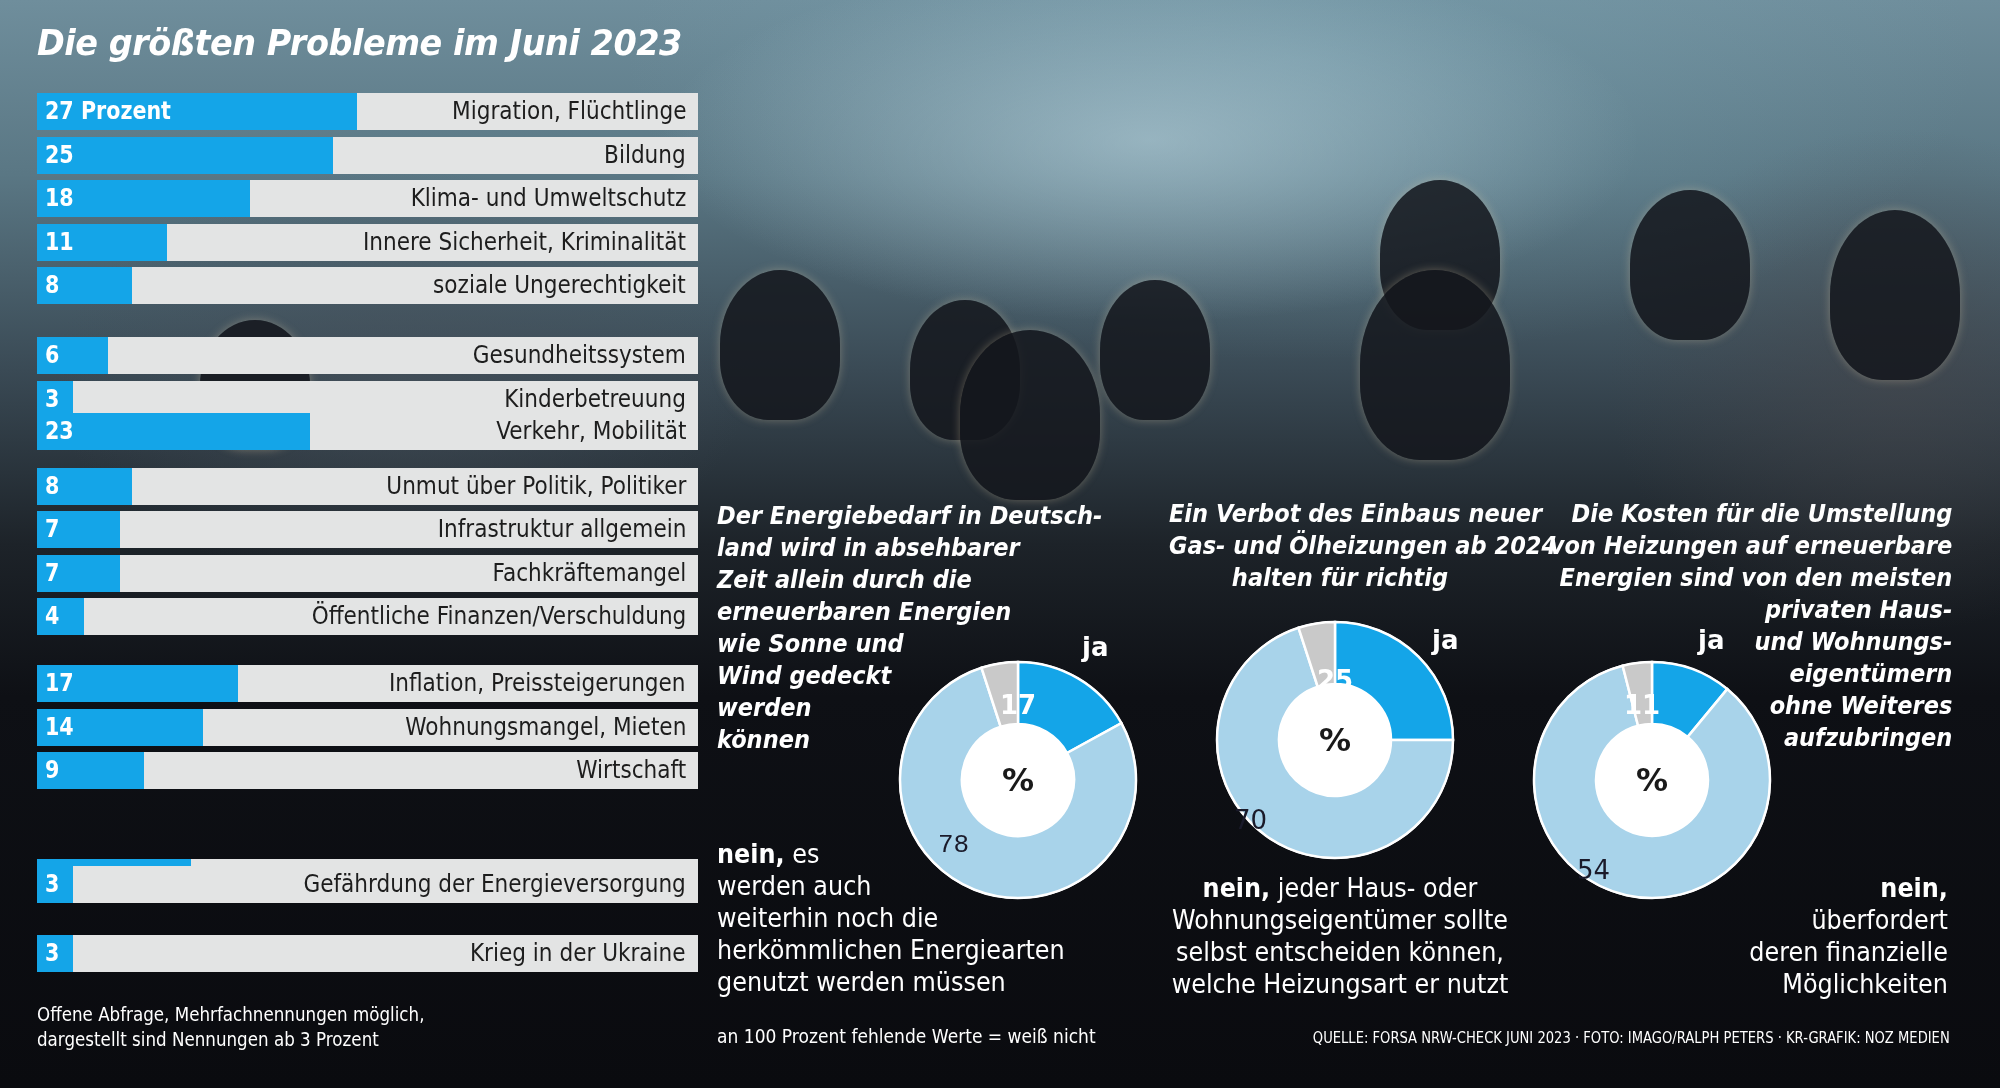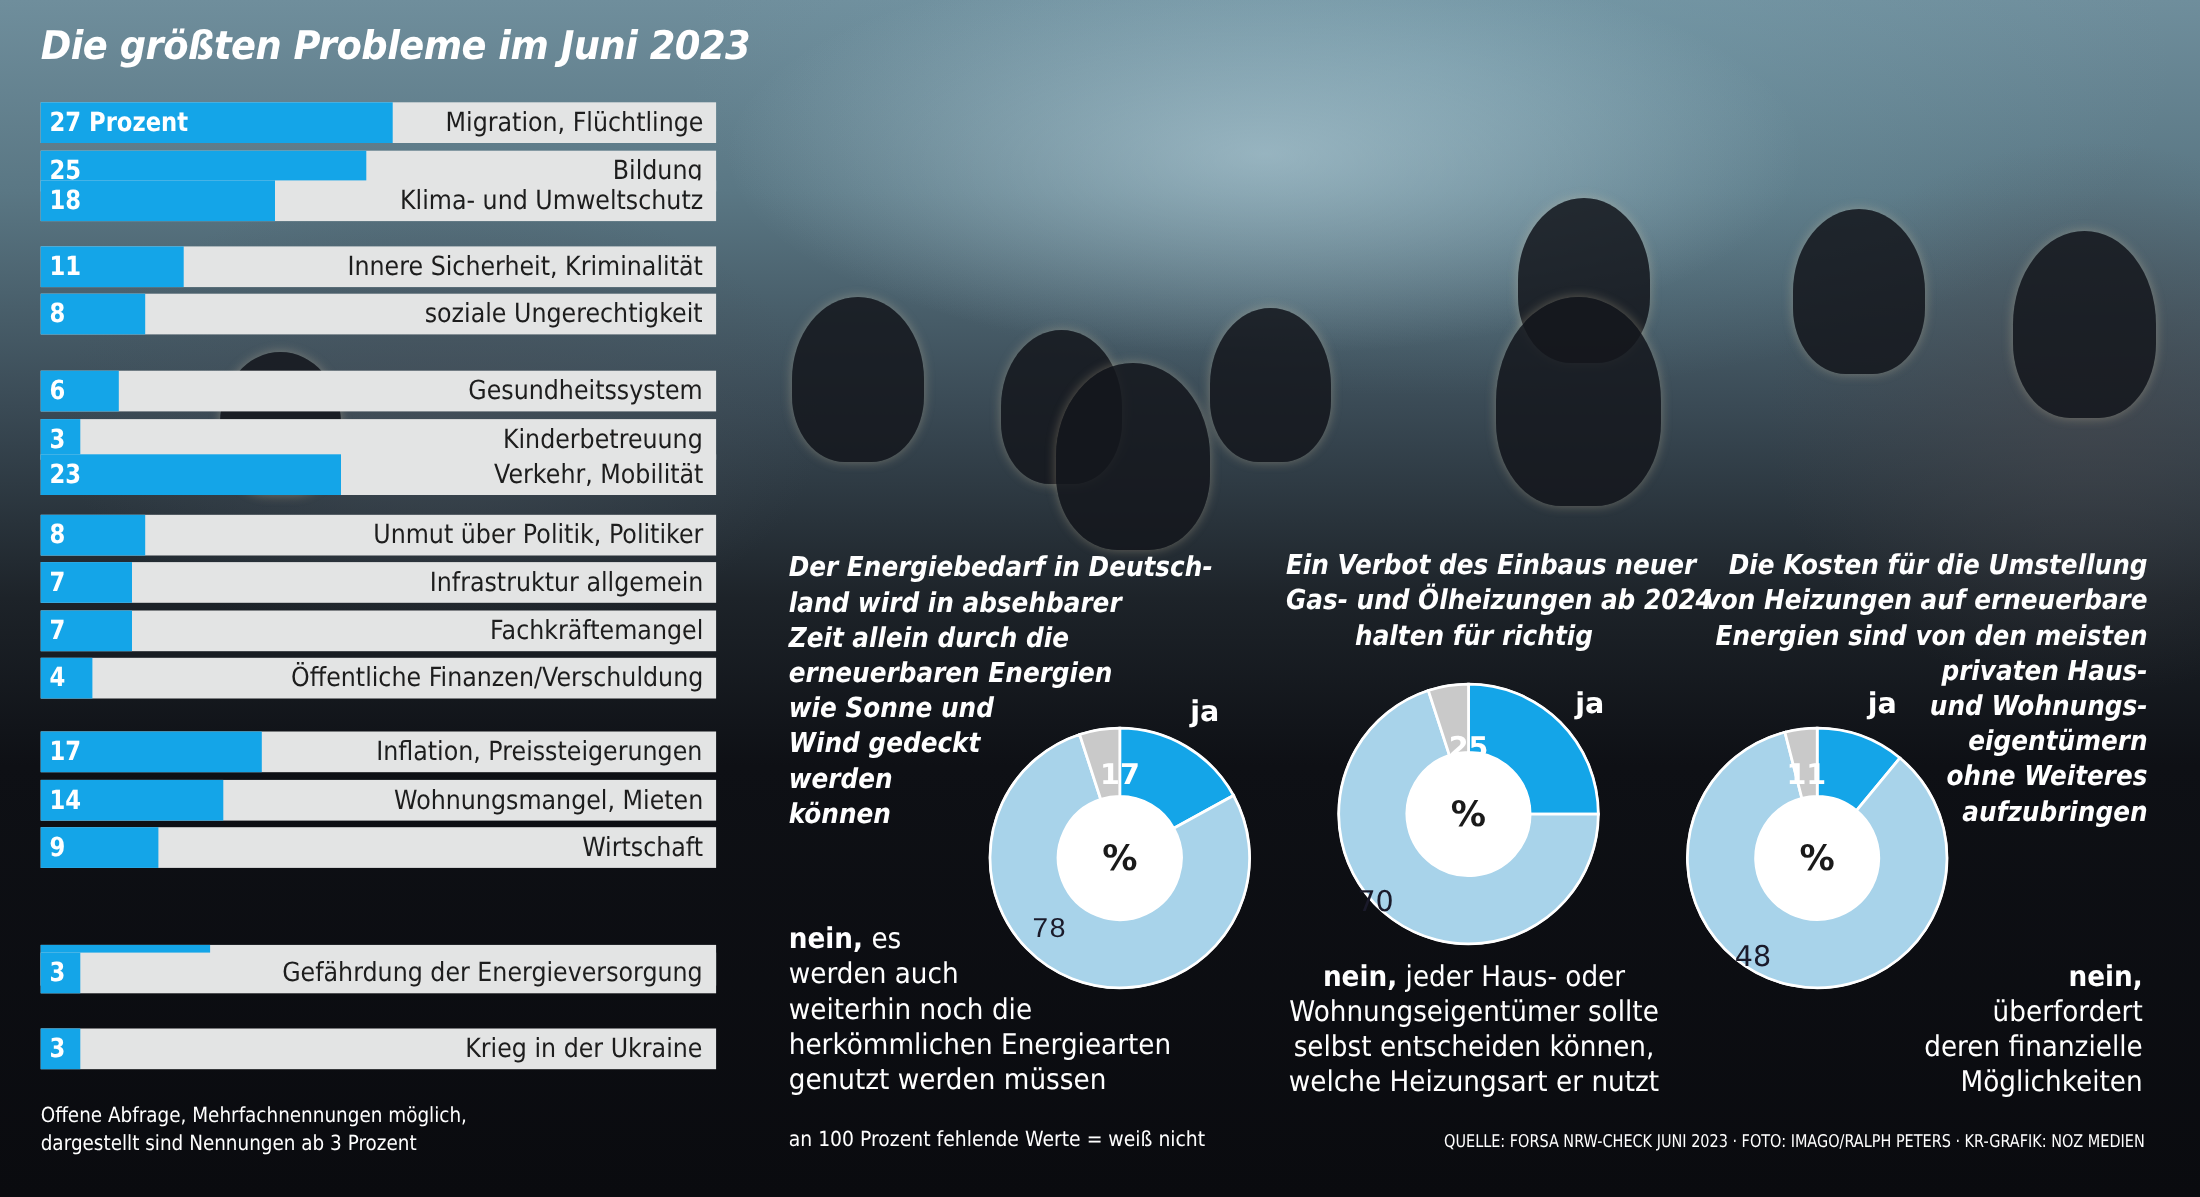--- a/index.html
+++ b/index.html
@@ -23,20 +23,21 @@
   .title {
     position:absolute; left:37px; top:22px;
     font-family:"DejaVu Sans", sans-serif; font-weight:bold; font-style:italic;
     font-size:36px; color:#ffffff; letter-spacing:-0.5px; white-space:nowrap;
     transform:scaleX(0.93); transform-origin:left center;
   }
 
   .bar-row {
     position:absolute; left:37px; width:614px; height:37px;
     background:#e3e4e4;
+    padding-left:47px;
   }
   .bar-fill { position:absolute; left:0; top:0; height:100%; background:#14a5e8; }
   .bar-value {
     position:absolute; left:8px; top:0; line-height:37px;
     font-weight:bold; font-size:24px; color:#ffffff; white-space:nowrap;
     transform:scaleX(0.86); transform-origin:left center;
   }
   .bar-label {
     position:absolute; right:12px; top:0; line-height:37px;
     font-size:24px; color:#1d1d1d; white-space:nowrap;
@@ -106,21 +107,21 @@
     <div class="bar-row" style="top: 93px;">
       <div class="bar-fill" style="width: 320px; background: rgb(20, 165, 232);"></div>
       <span class="bar-value">27 Prozent</span>
       <span class="bar-label">Migration, Flüchtlinge</span>
     </div>
     <div class="bar-row" style="top: 137px;">
       <div class="bar-fill" style="width: 296px; background: rgb(20, 165, 232);"></div>
       <span class="bar-value">25</span>
       <span class="bar-label">Bildung</span>
     </div>
-    <div class="bar-row" style="top: 164px;">
+    <div class="bar-row" style="top: 180px;">
       <div class="bar-fill" style="width: 213px; background: rgb(20, 165, 232);"></div>
       <span class="bar-value">18</span>
       <span class="bar-label">Klima- und Umweltschutz</span>
     </div>
     <div class="bar-row" style="top: 224px;">
       <div class="bar-fill" style="width: 130px; background: rgb(20, 165, 232);"></div>
       <span class="bar-value">11</span>
       <span class="bar-label">Innere Sicherheit, Kriminalität</span>
     </div>
     <div class="bar-row" style="top: 267px;">
@@ -257,21 +258,21 @@
 <div class="pie" id="pie2" style="left:1532px;top:660px;">
     <svg viewBox="0 0 240 240">
       <circle cx="120" cy="120" r="119" fill="#ffffff"></circle>
       <path d="M120.00000000000001,2 A118,118 0 0 1 195.2160307903454,29.07943735245688 L155.69574342592662,76.85125840455581 A56,56 0 0 0 120,64 Z" fill="#14a5e8" stroke="#ffffff" stroke-width="2.5"></path>
       <path d="M195.2160307903454,29.07943735245688 A118,118 0 1 1 90.65459331454718,5.707186986821526 L106.07336631876815,65.75934297679666 A56,56 0 1 0 155.69574342592662,76.85125840455581 Z" fill="#a8d3ea" stroke="#ffffff" stroke-width="2.5"></path>
       <path d="M90.65459331454718,5.707186986821526 A118,118 0 0 1 119.99999999999997,2 L119.99999999999999,64 A56,56 0 0 0 106.07336631876815,65.75934297679666 Z" fill="#c9c9c9" stroke="#ffffff" stroke-width="2.5"></path>
       <circle cx="120" cy="120" r="56" fill="#ffffff"></circle>
     </svg>
     <div class="pie-pct">%</div>
     <div class="pie-ja-val" style="left: 92px; top: 30px;">11</div>
-    <div class="pie-nein-val" style="left: 45px; top: 195px;">48</div>
+    <div class="pie-nein-val" style="left: 45px; top: 195px;">54</div>
   </div>
 
 <div class="answer a1" id="a0">
     <div><b>nein,</b><span> es</span></div>
     <div>werden auch</div>
     <div>weiterhin noch die</div>
     <div>herkömmlichen Energiearten</div>
     <div>genutzt werden müssen</div>
   </div>
 <div class="answer a2" id="a1">

